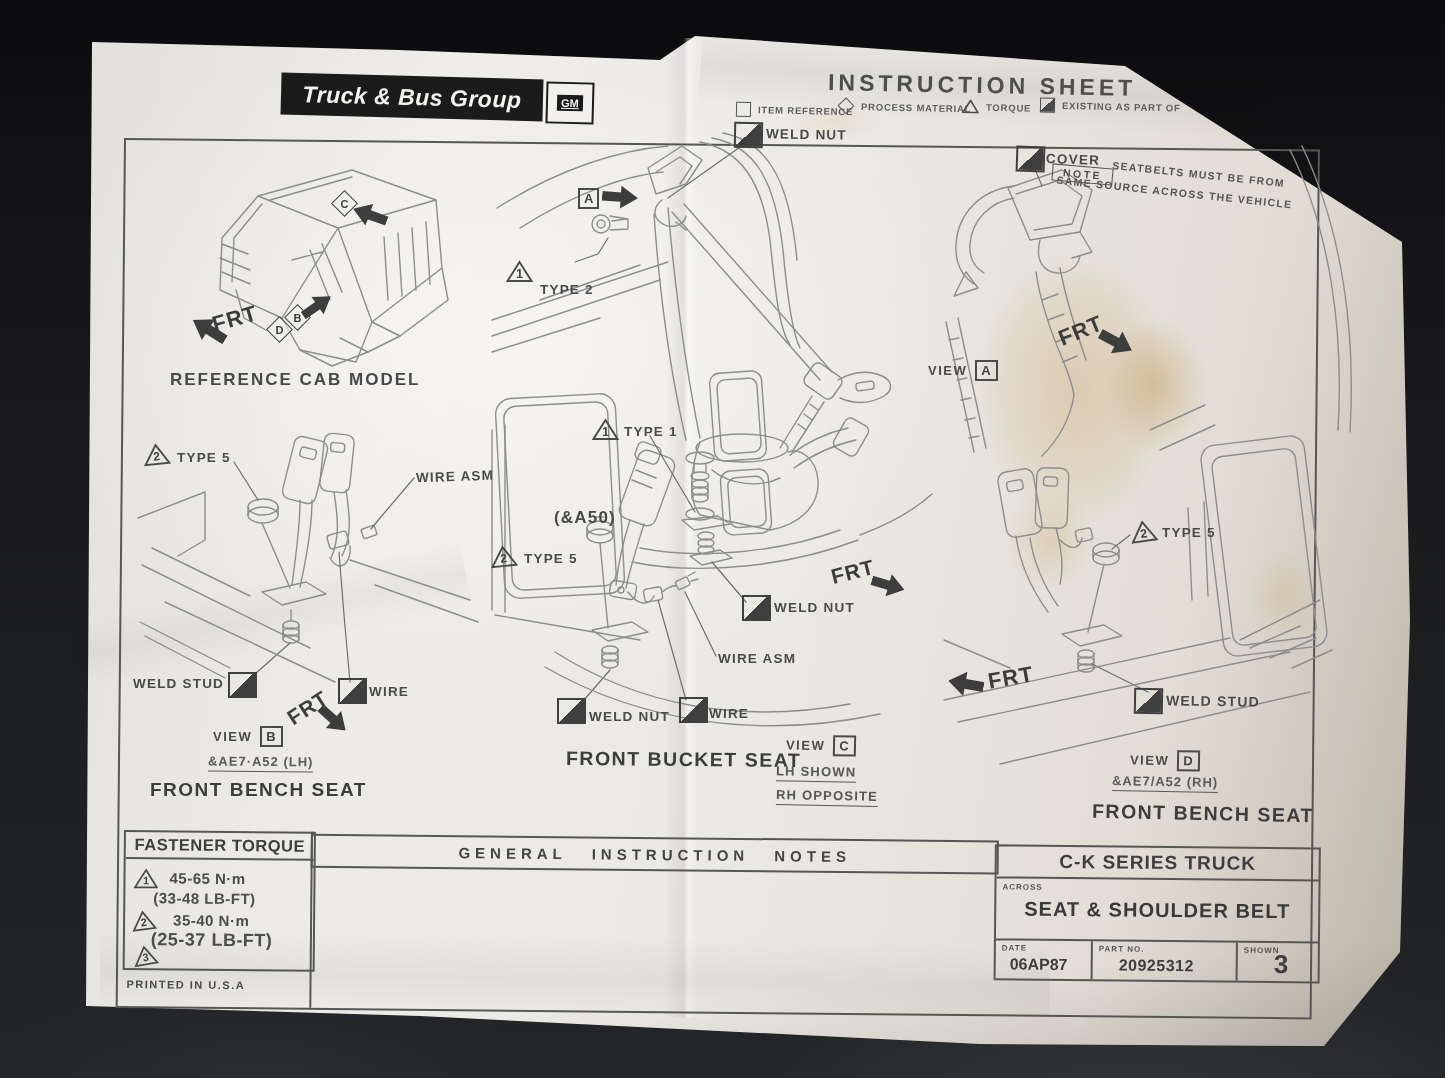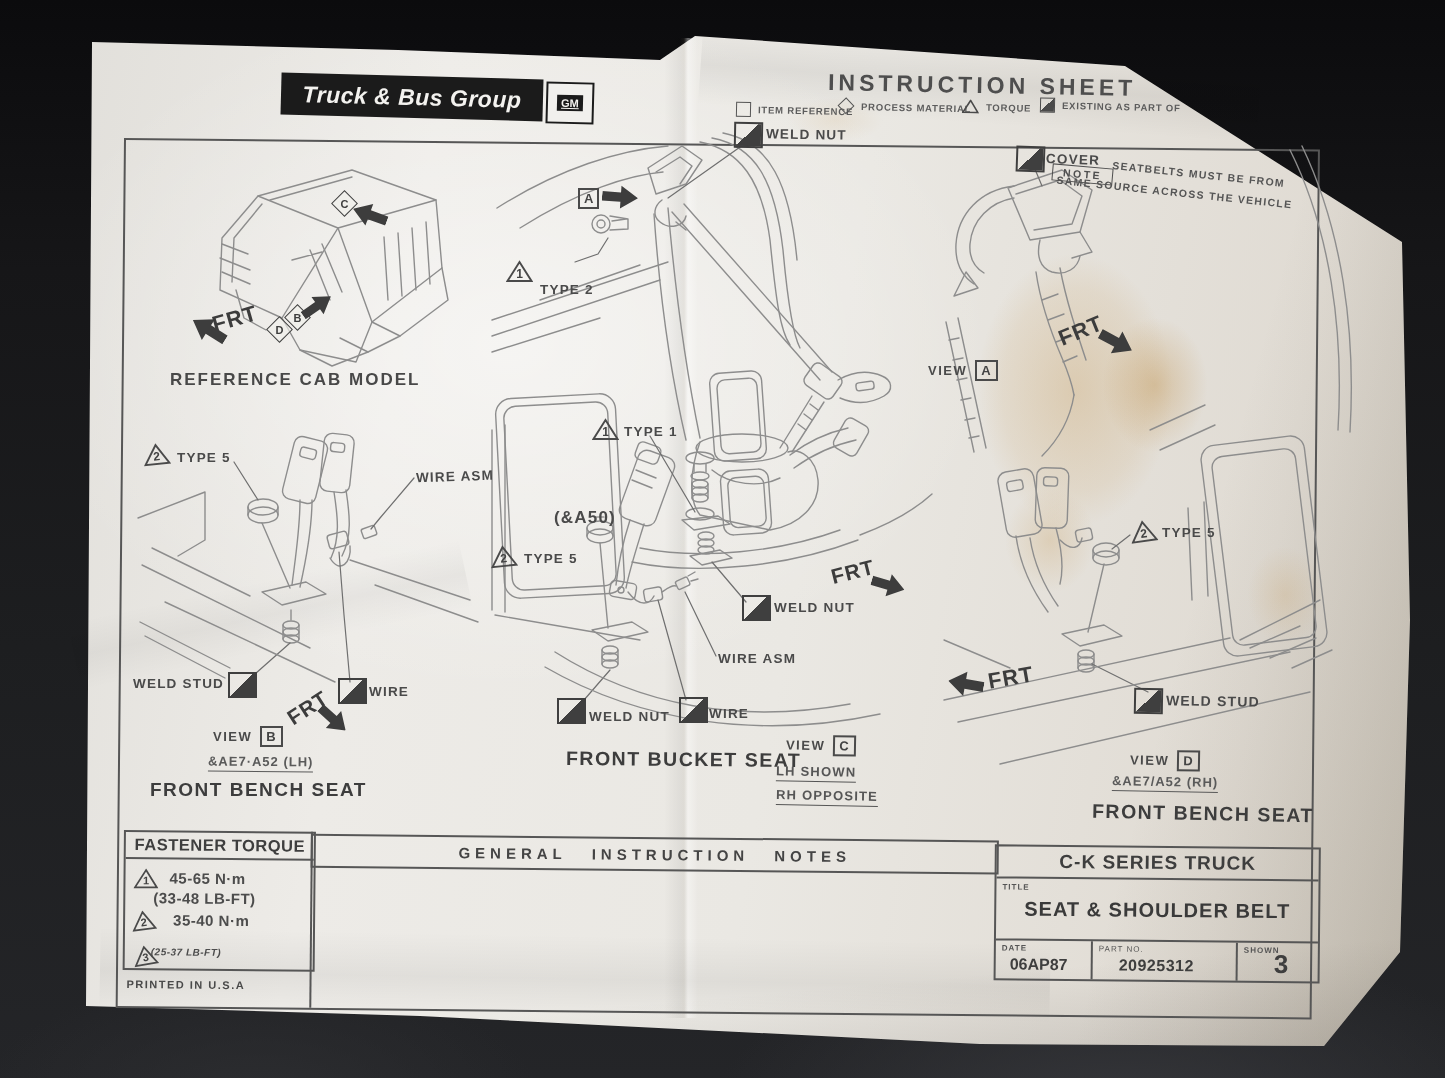--- a/index.html
+++ b/index.html
@@ -376,44 +376,44 @@
         <path d="M13.5,2 L25.5,21 H1.5 Z" class="tri-outline"></path>
           <text x="13.5" y="17.5" text-anchor="middle" class="tri-txt">1</text>
       </svg>
       <div class="abs" style="left:44px;top:37px;font-size:15px;font-weight:700;color:#4c4c4c;letter-spacing:.5px;">45-65 N·m</div>
       <div class="abs" style="left:28px;top:57px;font-size:15px;font-weight:700;color:#4c4c4c;letter-spacing:.5px;">(33-48 LB-FT)</div>
       <svg class="tri-num" width="25" height="21" viewBox="0 0 27 23" style="left:6px;top:78px;transform:rotate(-8deg);">
         <path d="M13.5,2 L25.5,21 H1.5 Z" class="tri-outline"></path>
           <text x="13.5" y="17.5" text-anchor="middle" class="tri-txt">2</text>
       </svg>
       <div class="abs" style="left:48px;top:79px;font-size:15px;font-weight:700;color:#4c4c4c;letter-spacing:.5px;">35-40 N·m</div>
-      <div class="abs" style="left:26px;top:114px;font-size:10px;font-weight:700;color:#4c4c4c;letter-spacing:.5px;font-style:italic;">(25-37 LB-FT)</div>
+      <div class="abs" style="left:26px;top:97px;font-size:18px;font-weight:700;color:#4c4c4c;letter-spacing:.5px;">(25-37 LB-FT)</div>
       <svg class="tri-num" width="25" height="21" viewBox="0 0 27 23" style="left:8px;top:113px;transform:rotate(-10deg);">
         <path d="M13.5,2 L25.5,21 H1.5 Z" class="tri-outline"></path>
           <text x="13.5" y="17.5" text-anchor="middle" class="tri-txt">3</text>
       </svg>
     </div>
     <div class="abs" style="left:4px;top:152px;font-size:11px;font-weight:700;color:#4a4a4a;letter-spacing:1.5px;">PRINTED IN U.S.A</div>
     <div class="abs" style="left:187px;top:4px;width:2px;height:176px;background:#565656;"></div>
     <div class="box" style="left:187px;top:6px;width:684px;height:30px;display:flex;align-items:center;justify-content:center;">
       <span style="font-size:15px;font-weight:700;color:#444;letter-spacing:5px;word-spacing:16px;">GENERAL INSTRUCTION NOTES</span>
     </div>
     <div class="box" style="left:871px;top:10px;width:322px;height:132px;">
       <div style="height:30px;border-bottom:2px solid #565656;text-align:center;line-height:30px;font-size:19px;font-weight:700;color:#3e3e3e;letter-spacing:1px;">C-K SERIES TRUCK</div>
       <div style="position:relative;height:60px;border-bottom:2px solid #565656;">
-        <span style="position:absolute;left:6px;top:4px;font-size:8px;font-weight:700;color:#555;letter-spacing:1px;">TITLE</span>
+        <span style="position:absolute;left:6px;top:4px;font-size:8px;font-weight:700;color:#555;letter-spacing:1px;">ACROSS</span>
         <div style="text-align:center;line-height:60px;font-size:20px;font-weight:700;color:#3a3a3a;letter-spacing:1px;">SEAT &amp; SHOULDER BELT</div>
       </div>
       <div style="display:flex;height:38px;">
         <div style="position:relative;width:95px;border-right:2px solid #565656;">
           <span style="position:absolute;left:6px;top:3px;font-size:8px;font-weight:700;color:#555;letter-spacing:1px;">DATE</span>
           <span style="position:absolute;left:14px;top:15px;font-size:16px;font-weight:700;color:#3e3e3e;">06AP87</span>
         </div>
         <div style="position:relative;width:143px;border-right:2px solid #565656;">
-          <span style="position:absolute;left:6px;top:3px;font-size:8px;font-weight:400;color:#555;letter-spacing:1px;">PART NO.</span>
+          <span style="position:absolute;left:6px;top:3px;font-size:8px;font-weight:700;color:#555;letter-spacing:1px;">PART NO.</span>
           <span style="position:absolute;left:26px;top:15px;font-size:16px;font-weight:700;color:#3e3e3e;letter-spacing:.5px;">20925312</span>
         </div>
         <div style="position:relative;flex:1;">
           <span style="position:absolute;left:6px;top:3px;font-size:8px;font-weight:700;color:#555;letter-spacing:1px;">SHOWN</span>
           <span style="position:absolute;left:36px;top:6px;font-size:26px;font-weight:700;color:#3e3e3e;">3</span>
         </div>
       </div>
     </div>
   </div>
 

